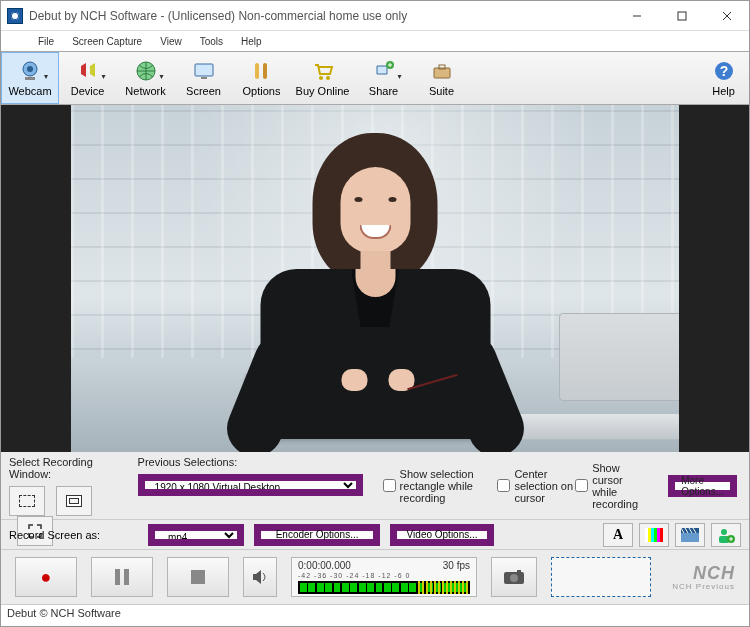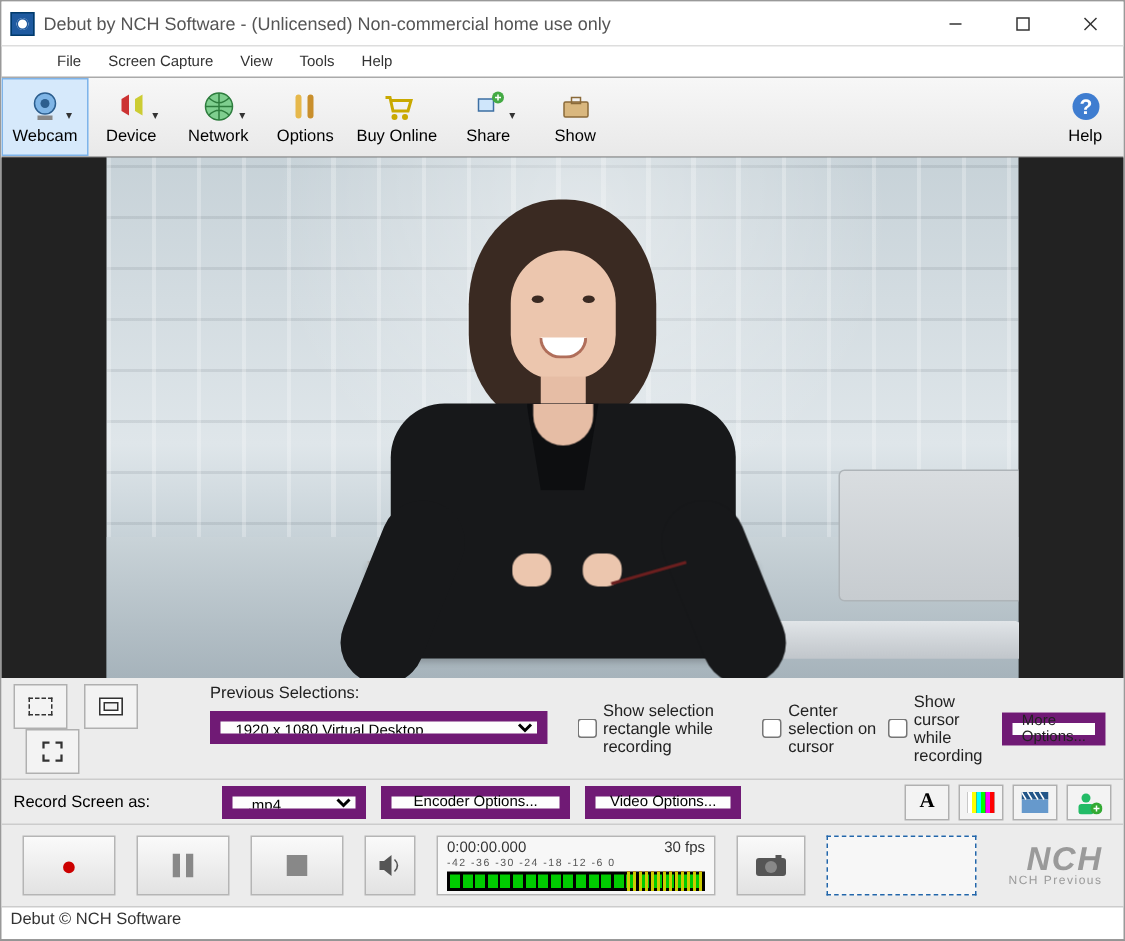--- a/index.html
+++ b/index.html
@@ -69,40 +69,40 @@
 .panel { background:#ececec; font-size:11px; color:#222; height:68px; padding:4px 8px; display:flex; gap:20px; border-bottom:1px solid #ccc;}
 .panel .col { display:flex; flex-direction:column; gap:4px;}
 .panel .label { margin-bottom:2px;}
 .iconbtn { width:36px; height:30px; border:1px solid #b0b0b0; background:#f3f3f3; display:inline-flex; align-items:center; justify-content:center; }
 .iconbtn+.iconbtn{ margin-left:8px;}
 select,.textbtn { height:22px; border:7px solid #701a75; background:#fdfdfd; font-size:10px; padding:0 6px;}
 .textbtn { display:inline-flex; align-items:center; justify-content:center; cursor:default;}
 .checks { display:flex; gap:2px; margin-left:auto; padding-right:4px;}
 .chk { display:flex; align-items:center; gap:4px;}
 .chk input{ width:13px; height:13px;}
-.morerow { display:flex; gap:2px; align-items:center;}
+.morerow { display:flex; gap:19px; align-items:center;}
 
 .panel2 { background:#ececec; font-size:11px; height:30px; display:flex; align-items:center; padding:0 8px; gap:10px; border-bottom:1px solid #ccc;}
 .panel2 .rightbtns { margin-left:auto; display:flex; gap:6px;}
 .sqbtn { width:30px; height:24px; border:1px solid #b0b0b0; background:#f3f3f3; display:inline-flex; align-items:center; justify-content:center; font-size:14px;}
 
 
 .transport { height:54px; background:#ececec; display:flex; align-items:center; padding:0 14px; gap:14px;}
 .tbtn { width:62px; height:40px; border:1px solid #b5b5b5; background:linear-gradient(#fafafa,#e2e2e2); display:flex; align-items:center; justify-content:center; font-size:18px;}
 .tbtn.rec { color:#c00;}
 .meterbox { border:1px solid #b5b5b5; background:#f7f7f7; height:40px; width:186px; display:flex; flex-direction:column; padding:2px 6px; font-size:10px; color:#333;}
 .meterbox .row1{ display:flex; justify-content:space-between;}
 .meter { height:14px; background:#000; margin-top:2px; position:relative;}
 .meter::before{ content:""; position:absolute; inset:2px; background:repeating-linear-gradient(90deg,#0c0 0 4%, #000 4% 5%);}
 .meter::after{ content:""; position:absolute; top:0; bottom:0; right:0; width:30%; background:repeating-linear-gradient(90deg,#cc0 0 2px, transparent 2px 4px), repeating-linear-gradient(90deg,#c00 0 2px, transparent 2px 4px);}
 .ticks { font-size:7px; color:#555; letter-spacing:1px; margin-top:1px;}
 .snap { width:46px; height:40px; border:1px solid #b5b5b5; background:linear-gradient(#fafafa,#e2e2e2); display:flex; align-items:center; justify-content:center; font-size:16px;}
 .slot { width:100px; height:40px; border:1px dashed #26a; background:#f7f7f7; }
 .nch { margin-left:auto; text-align:right; color:#9a9a9a;}
-.nch .big { font-size:22px; font-weight:800; font-style:italic; letter-spacing:1px; line-height:18px;}
+.nch .big { font-size:18px; font-weight:800; font-style:italic; letter-spacing:1px; line-height:18px;}
 .nch .small { font-size:8px; letter-spacing:1px; }
 
 .status { height:20px; border-top:1px solid #ccc; font-size:11px; color:#333; padding:2px 6px;}
 
 
 .crop-free{ width:16px; height:12px; border:1px dashed #333;}
 .crop-fit{ width:16px; height:12px; border:1px solid #333; box-shadow:inset 0 0 0 2px #fff, inset 0 0 0 3px #333;}
 .crop-full svg{ width:16px; height:16px;}
 
 
@@ -168,20 +168,29 @@
           <circle cx="11" cy="11" r="9" fill="#7fcf8f" stroke="#2e7d3e"></circle>
           <path d="M2 11 H20 M11 2 V20 M4 5 Q11 12 18 5 M4 17 Q11 10 18 17" stroke="#2e7d3e" fill="none"></path>
         </svg>
       <span class="chev">▾</span>
     </span>
     <span>Network</span>
   </div>
   <div class="toolbtn">
     <span class="ticon">
       <svg width="22" height="22">
+          <rect x="2" y="4" width="18" height="12" rx="1" fill="#cfe6fb" stroke="#3d6fa3"></rect>
+          <rect x="8" y="17" width="6" height="2" fill="#888"></rect>
+        </svg>
+    </span>
+    <span>Screen</span>
+  </div>
+  <div class="toolbtn">
+    <span class="ticon">
+      <svg width="22" height="22">
           <rect x="4" y="3" width="4" height="16" rx="2" fill="#e6b84b"></rect>
           <rect x="12" y="3" width="4" height="16" rx="2" fill="#c98f2c"></rect>
         </svg>
     </span>
     <span>Options</span>
   </div>
   <div class="toolbtn" style="width:64px">
     <span class="ticon">
       <svg width="22" height="22">
           <path d="M3 5 H6 L8 14 H18 L20 7 H7" fill="none" stroke="#c9a900" stroke-width="2"></path>
@@ -202,21 +211,21 @@
     </span>
     <span>Share</span>
   </div>
   <div class="toolbtn">
     <span class="ticon">
       <svg width="22" height="22">
           <rect x="3" y="8" width="16" height="10" rx="1" fill="#d9b77e" stroke="#8a6a39"></rect>
           <rect x="8" y="5" width="6" height="4" fill="none" stroke="#8a6a39"></rect>
         </svg>
     </span>
-    <span>Show</span>
+    <span>Suite</span>
   </div>
   <div class="spacer"></div>
   <div class="toolbtn helpbtn">
     <span class="ticon">
       <svg width="22" height="22">
           <circle cx="11" cy="11" r="9" fill="#3f7dd0"></circle>
           <text x="11" y="16" text-anchor="middle" font-size="14" font-weight="bold" fill="#fff">?</text>
         </svg>
     </span>
     <span>Help</span>
@@ -244,20 +253,21 @@
       <div class="hand-l"></div>
         <div class="hand-r"></div>
       <div class="pen"></div>
     </div>
   </div>
   <div class="side"></div>
 </div>
 
 <div class="panel">
   <div class="col" style="width:190px">
+    <span class="label">Select Recording Window:</span>
     <div>
       <span class="iconbtn">
           <span class="crop-free"></span>
         </span>
       <span class="iconbtn">
           <span class="crop-fit"></span>
         </span>
       <span class="iconbtn">
         <span class="crop-full">
           <svg viewBox="0 0 16 16">

